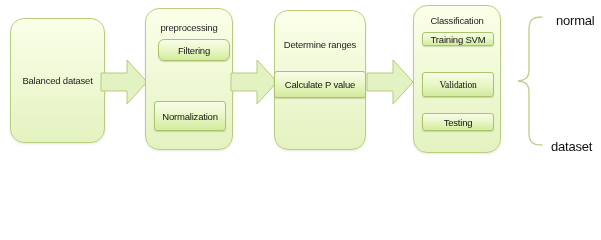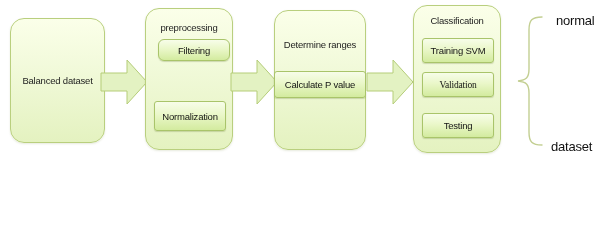--- a/index.html
+++ b/index.html
@@ -112,27 +112,27 @@
   </div>
 
   <div class="arrow" style="left:366px; top:56px;">
     <svg width="48" height="52" viewBox="0 0 48 52">
       <polygon points="1,17 27,17 27,4 47,26 27,48 27,35 1,35" fill="#e3f2c2" stroke="#b5cd79" stroke-width="1"></polygon>
     </svg>
   </div>
 
   <div class="stage" style="left:413px; top:5px; width:88px; height:148px;padding-left:23px;">
     <div class="stage-title" style="top:9px;">Classification</div>
-    <div class="sub" style="left:8px; top:32px; width:72px; height:25px;">
+    <div class="sub" style="left:8px; top:26px; width:72px; height:14px;">
       <span>Training SVM</span>
     </div>
     <div class="sub" style="left:8px; top:66px; width:72px; height:25px;font-family:Liberation Serif, serif;">
       <span>Validation</span>
     </div>
-    <div class="sub" style="left:8px; top:107px; width:72px; height:25px;">
+    <div class="sub" style="left:8px; top:107px; width:72px; height:18px;">
       <span>Testing</span>
     </div>
   </div>
 
   <div class="brace" style="left:498px; top:14px; width:50px; height:134px;">
     <svg width="50" height="134" viewBox="0 0 50 134">
       <path d="M 44 3
                C 34 3, 31 6, 31 16
                L 31 55
                C 31 64, 28 66, 20 67

